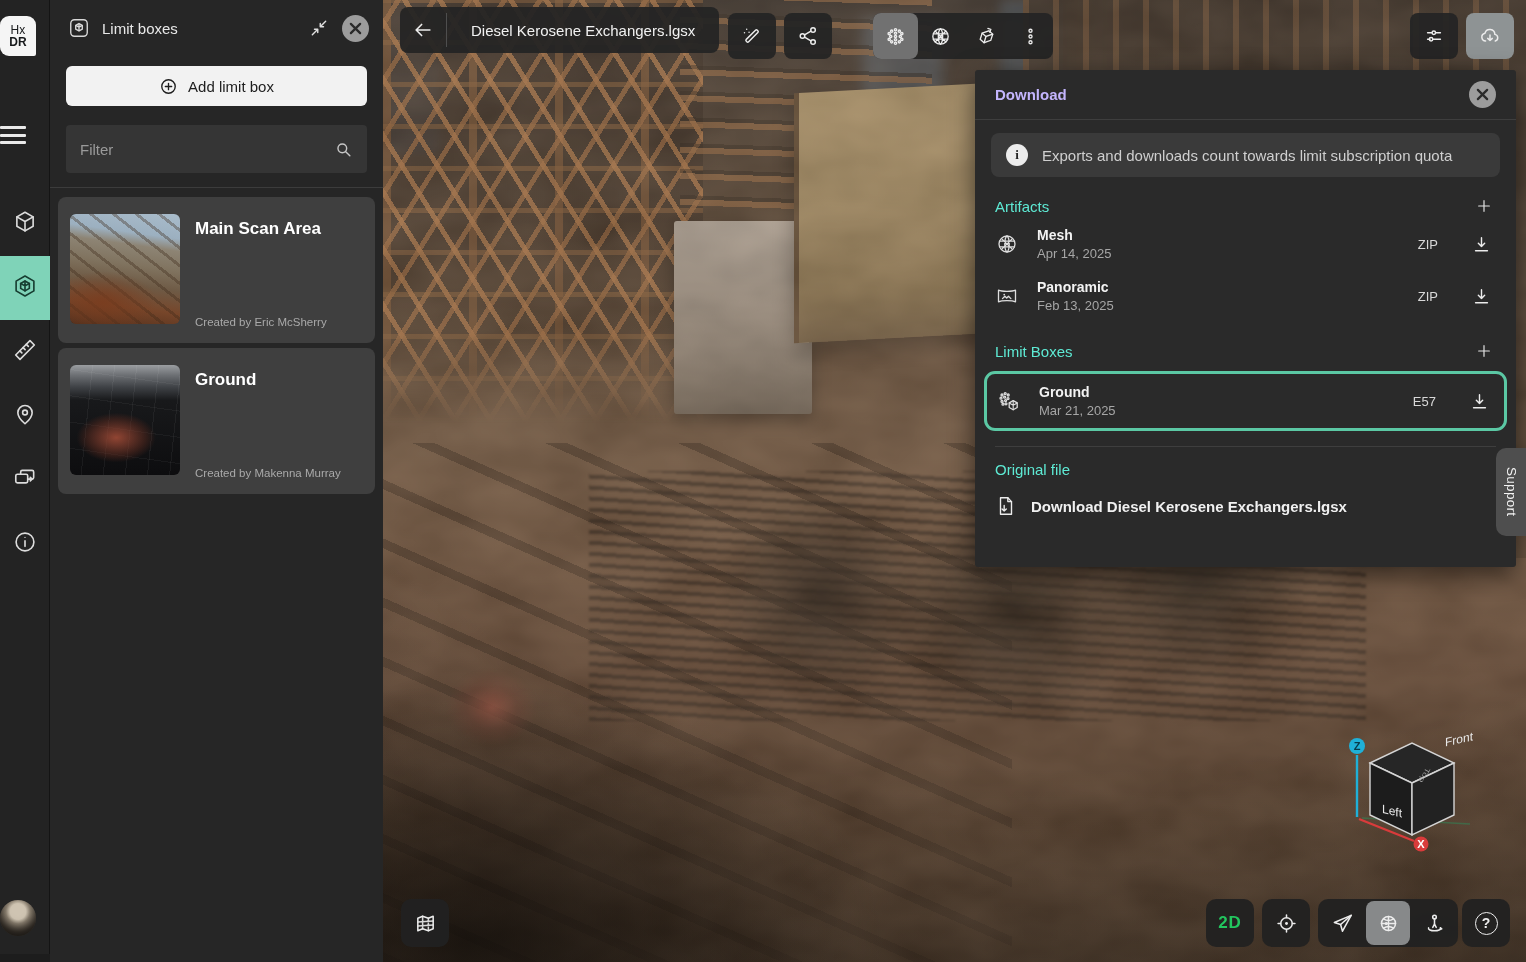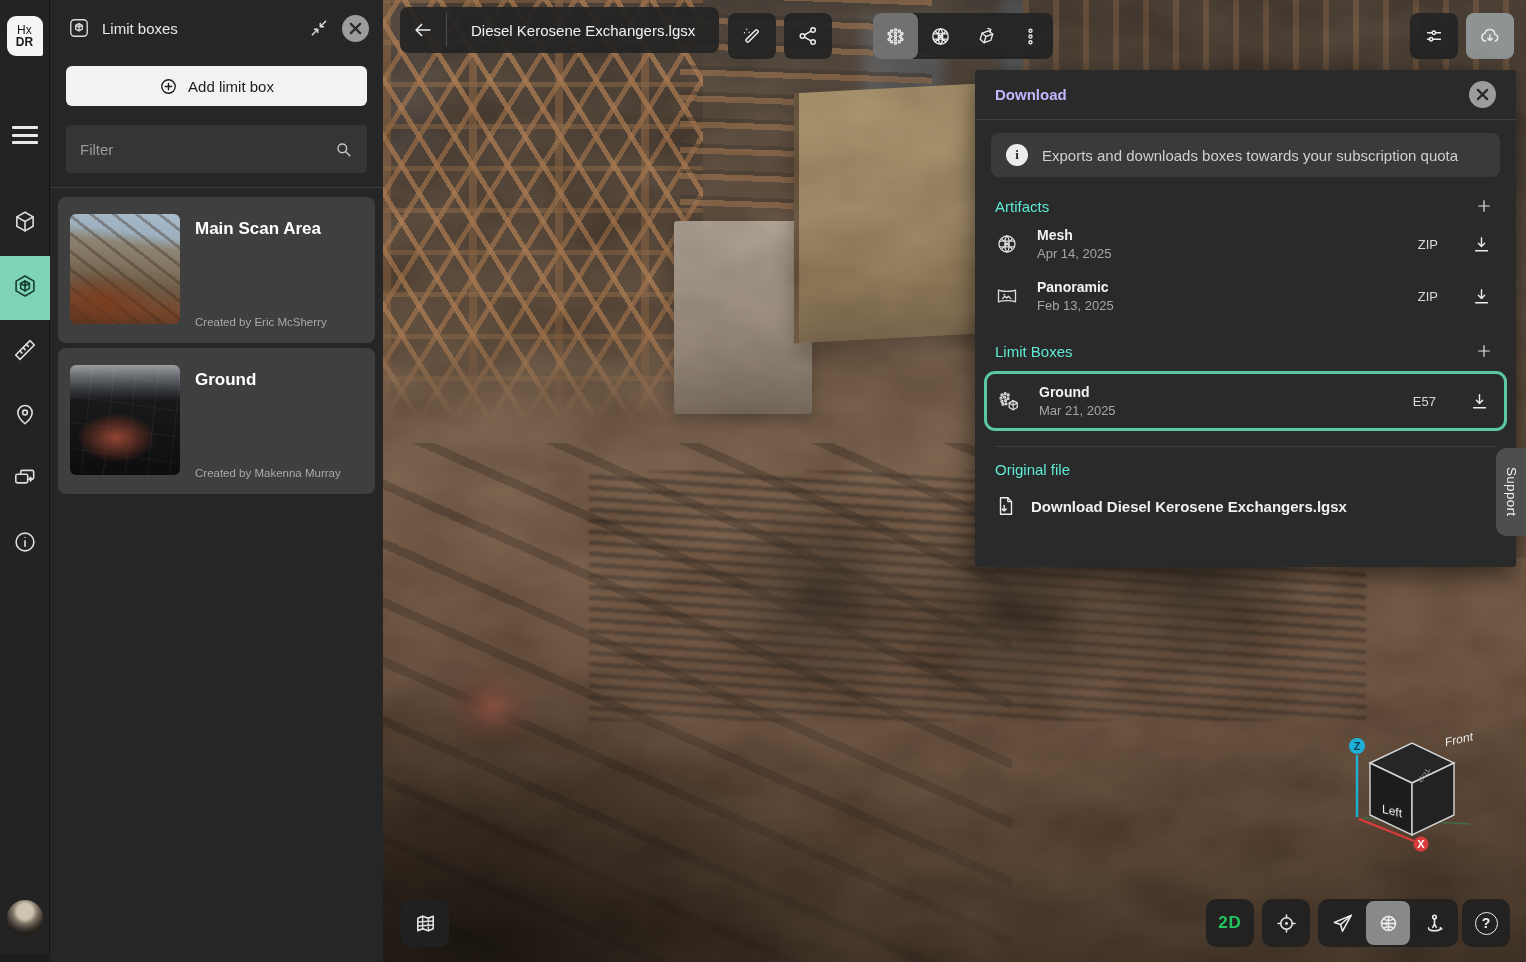--- a/index.html
+++ b/index.html
@@ -2,21 +2,21 @@
 <html><head>
 <meta charset="utf-8">
 <style>
   * { margin:0; padding:0; box-sizing:border-box; }
   html,body { width:1526px; height:962px; overflow:hidden; background:#141414;
     font-family:"Liberation Sans", sans-serif; -webkit-font-smoothing:antialiased; }
   .app { position:relative; width:1526px; height:962px; background:#1d1d1d; }
 
   
   .rail { position:absolute; left:0; top:0; bottom:8px; width:50px; background:#232323;
-    border-right:1px solid #141414; z-index:60; display:flex; flex-direction:column; align-items:center; }
+    border-right:1px solid #141414; z-index:60; display:flex; flex-direction:column; }
   .logo { margin-top:16px; width:36px; height:40px; background:#f5f5f5; border-radius:9px 9px 2px 9px;
     display:flex; flex-direction:column; align-items:center; justify-content:center; line-height:1;
     color:#17191b; font-size:12px; }
   .logo .l1{ font-weight:400; letter-spacing:.2px; }
   .logo .l2{ font-weight:700; }
   .rail-burger { margin-top:70px; width:26px; height:18px; display:flex; flex-direction:column; justify-content:space-between; cursor:pointer;}
   .rail-burger i { display:block; height:3px; background:#e9e9e9; border-radius:1px; }
   .rail-items { margin-top:48px; width:100%; display:flex; flex-direction:column; align-items:center; }
   .rail-btn { width:50px; height:64px; display:flex; align-items:center; justify-content:center; cursor:pointer; }
   .rail-btn svg { width:26px; height:26px; stroke:#dcdcdc; fill:none; stroke-width:1.5; stroke-linecap:round; stroke-linejoin:round; }
@@ -479,21 +479,21 @@
     <div class="dl-head">
       <span class="dl-title">Download</span>
       <div class="circle-x">
         <svg viewBox="0 0 14 14">
             <path d="M2 2l10 10M12 2L2 12"></path>
           </svg>
       </div>
     </div>
     <div class="notice">
       <span class="notice-i">i</span>
-      <span class="notice-text">Exports and downloads boxes towards your subscription quota</span>
+      <span class="notice-text">Exports and downloads count towards limit subscription quota</span>
     </div>
 
     <div class="dl-section">
       <div class="sec-head">
         <span class="sec-title">Artifacts</span>
         <div class="plus-btn">
           <svg viewBox="0 0 24 24">
               <path d="M12 4v16M4 12h16"></path>
             </svg>
         </div>

